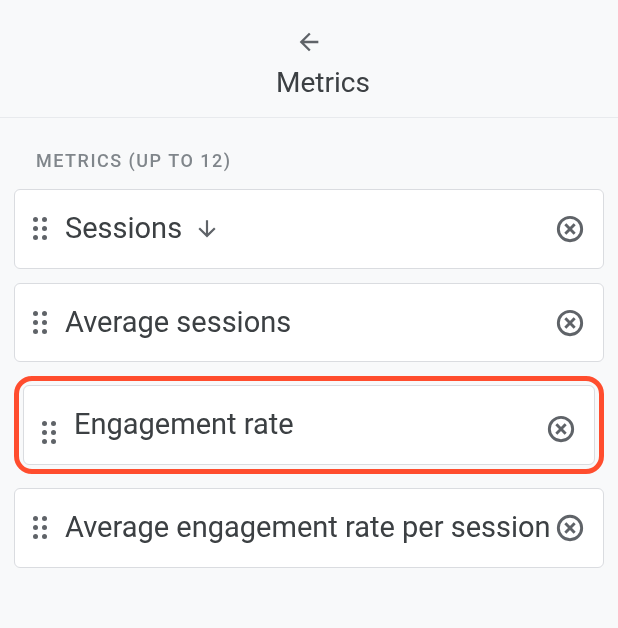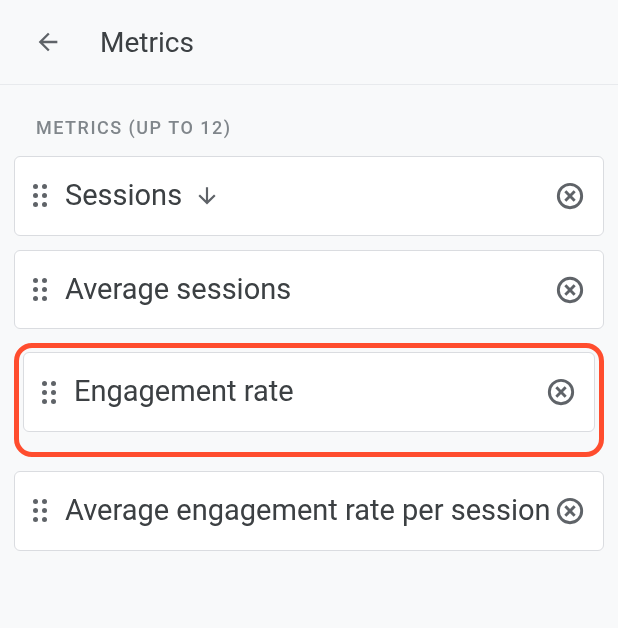--- a/index.html
+++ b/index.html
@@ -14,20 +14,21 @@
       width: 618px;
       height: 628px;
     }
     
     .header {
       display: flex;
       align-items: center;
       padding: 18px 24px;
       background: #f8f9fa;
       border-bottom: 1px solid #e8eaed;
+      flex-direction: column;
     }
     
     .back-button {
       width: 48px;
       height: 48px;
       display: flex;
       align-items: center;
       justify-content: center;
       cursor: pointer;
       border-radius: 50%;
@@ -72,21 +73,22 @@
     }
     
     .highlighted-wrapper {
       border: 5px solid #ff4d2e;
       border-radius: 18px;
       padding: 4px;
       margin-bottom: 14px;
     }
     
     .highlighted-wrapper .metric-item {
-      margin-bottom: 16px;
+      margin-bottom: 0;
+      align-items: flex-end;
     }
     
     .drag-handle {
       display: grid;
       grid-template-columns: repeat(2, 5px);
       grid-template-rows: repeat(3, 5px);
       gap: 4px;
       margin-right: 18px;
       cursor: grab;
     }

